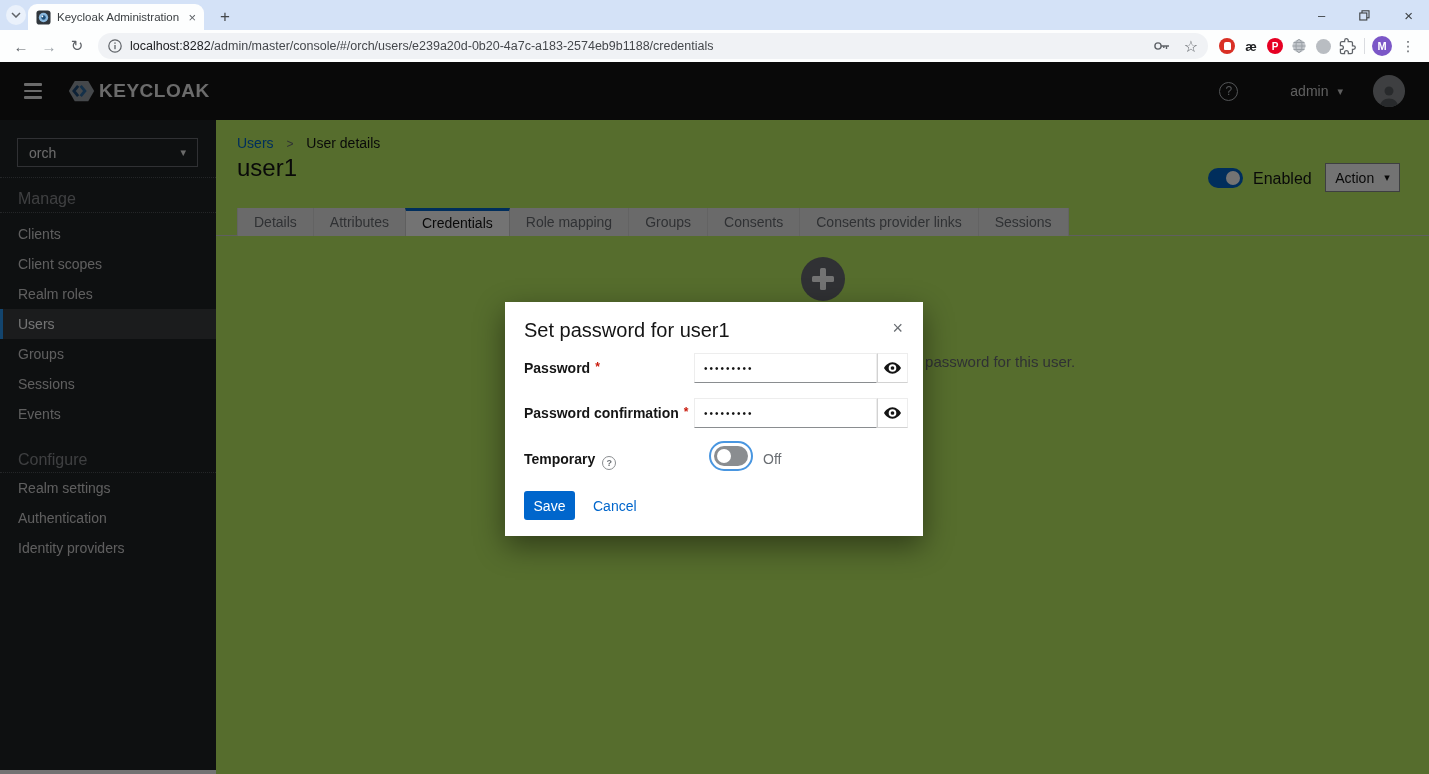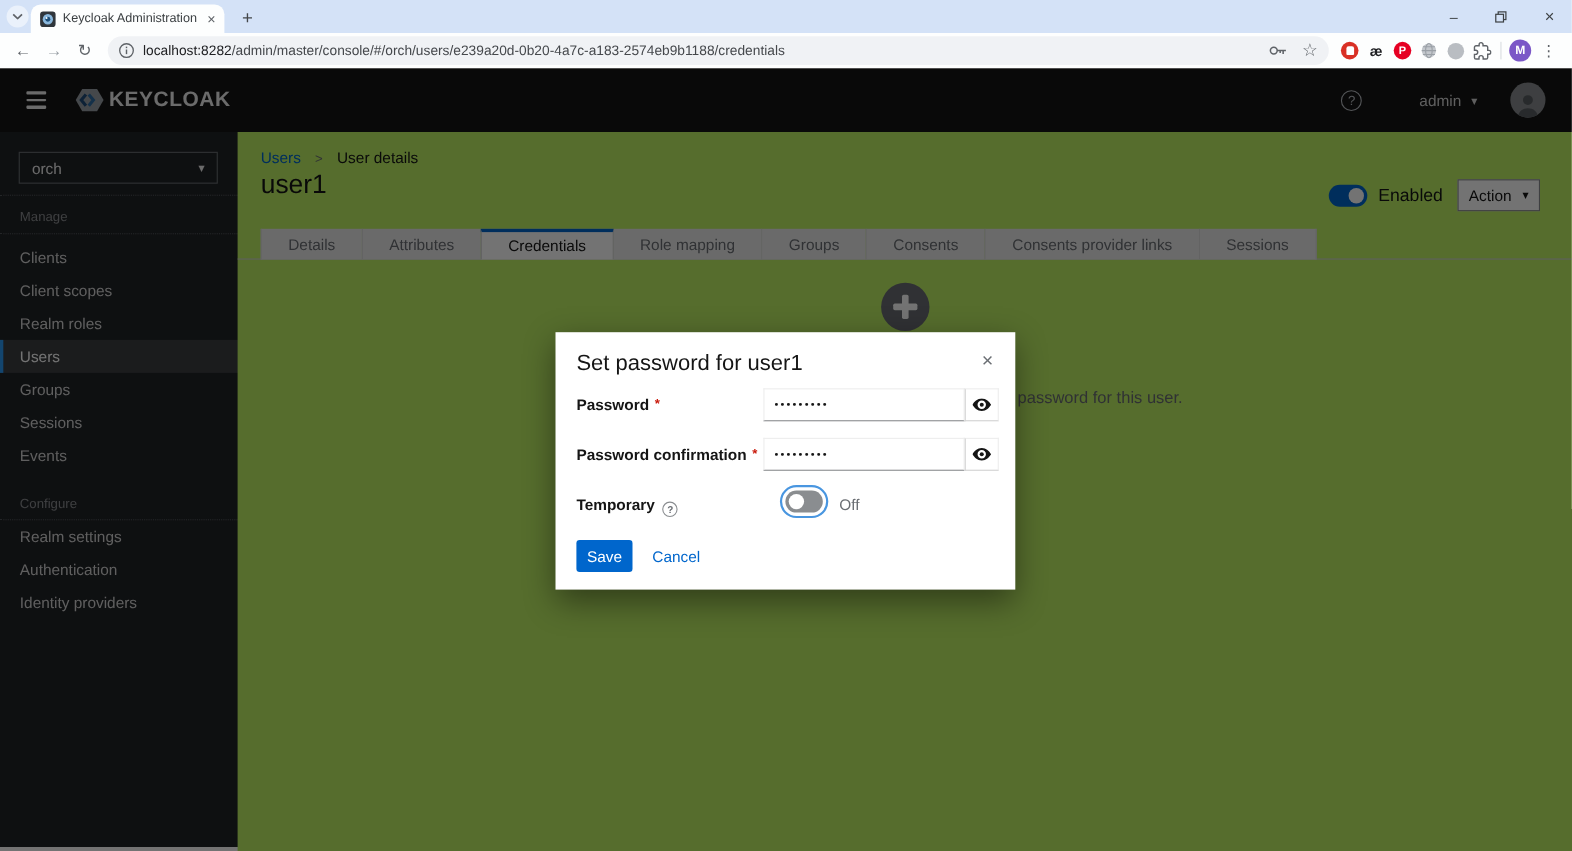--- a/index.html
+++ b/index.html
@@ -42,21 +42,21 @@
   .brand-text { color:#ededed; font-weight:bold; font-size:19px; letter-spacing:.5px; margin-left:4px; }
   .mh-right { margin-left:auto; display:flex; align-items:center; }
   .help-ic { width:19px; height:19px; border:1.5px solid #b9bdc2; border-radius:50%; color:#b9bdc2; font-size:12px; display:flex; align-items:center; justify-content:center; }
   .mh-user { margin-left:52px; color:#d2d2d2; font-size:14px; display:flex; align-items:center; gap:9px; }
   .mh-avatar { margin-left:30px; width:32px; height:32px; border-radius:50%; background:#8a8d90; overflow:hidden; display:flex; align-items:flex-end; justify-content:center; }
 
   
   .sidebar { position:absolute; left:0; top:120px; width:224px; bottom:4px; background:#212427; z-index:1; color:#d2d2d2; }
   .realm-select { position:absolute; left:17px; top:18px; width:181px; height:29px; border:1px solid #6a6e73; display:flex; align-items:center; justify-content:space-between; padding:0 11px; font-size:14px; color:#ededed; }
   .sb-divider { position:absolute; left:0; right:0; border-top:1px dotted #50555a; }
-  .navhead { position:absolute; left:18px; font-size:12px; color:#8a8d90; }
+  .navhead { position:absolute; left:18px; font-size:16px; color:#8a8d90; }
   .navlist { position:absolute; left:0; right:0; list-style:none; }
   .navlist li { height:30px; line-height:30px; padding-left:18px; font-size:14px; color:#d2d2d2; }
   .navlist li.sel { background:#3c3f42; border-left:3px solid #2b9af3; padding-left:15px; color:#fff; }
 
   
   .main { position:absolute; left:216px; top:120px; right:0; bottom:0; background:#bef264; z-index:1; }
   .breadcrumb { position:absolute; left:21px; top:15px; font-size:14px; }
   .bc-link { color:#0066cc; }
   .bc-sep { color:#6a6e73; margin:0 9px; font-size:12px; }
   .bc-cur { color:#151515; }
@@ -64,21 +64,21 @@
   .switch { position:relative; border-radius:10px; background:#0066cc; }
   .switch .knob { position:absolute; background:#fff; border-radius:50%; }
   .hdr-switch { position:absolute; left:992px; top:48px; width:35px; height:20px; }
   .hdr-switch .knob { right:3px; top:3px; width:14px; height:14px; }
   .hdr-enabled { position:absolute; left:1037px; top:50px; font-size:16px; color:#151515; }
   .action-btn { position:absolute; left:1109px; top:43px; width:75px; height:29px; background:#fff; border:1px solid #8a8d90; font-size:14px; color:#151515; display:flex; align-items:center; justify-content:center; gap:10px; }
   .caret { font-size:11px; color:inherit; }
 
   .tabs { position:absolute; left:21px; top:88px; height:28px; display:flex; }
   .tabline { position:absolute; left:0; right:0; top:115px; border-top:1px solid #d2d2d2; }
-  .tab { padding:0 24px; line-height:28px; font-size:14px; color:#6a6e73; background:#ececec; border-left:1px solid #dcdcdc; white-space:nowrap; }
+  .tab { padding:0 16px; line-height:28px; font-size:14px; color:#6a6e73; background:#ececec; border-left:1px solid #dcdcdc; white-space:nowrap; }
   .tab:last-child { border-right:1px solid #dcdcdc; }
   .tab.active { background:#fff; color:#151515; border-top:3px solid #0066cc; line-height:24px; border-left:1px solid #d2d2d2; border-right:1px solid #d2d2d2; }
   .tab.active + .tab { border-left:none; }
 
   .plus-wrap { position:absolute; left:0; right:0; top:136px; display:flex; justify-content:center; }
   .empty-text { position:absolute; left:0; right:0; top:233px; text-align:center; font-size:15px; color:#6a6e73; }
 
   
   .overlay { position:absolute; left:0; top:62px; right:0; bottom:0; background:rgba(0,0,0,0.55); z-index:5; }
   .modal { position:absolute; left:505px; top:302px; width:418px; height:234px; background:#fff; z-index:10; box-shadow:0 10px 28px rgba(0,0,0,.45); }

